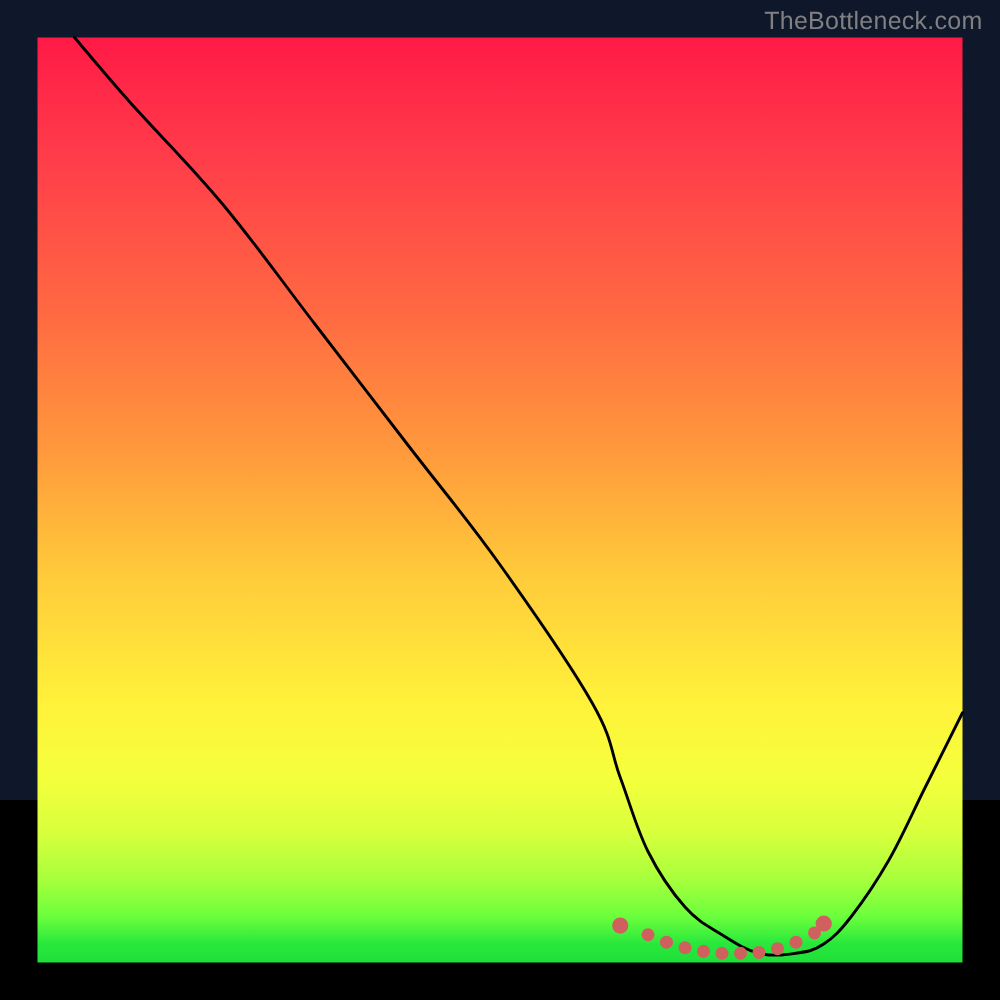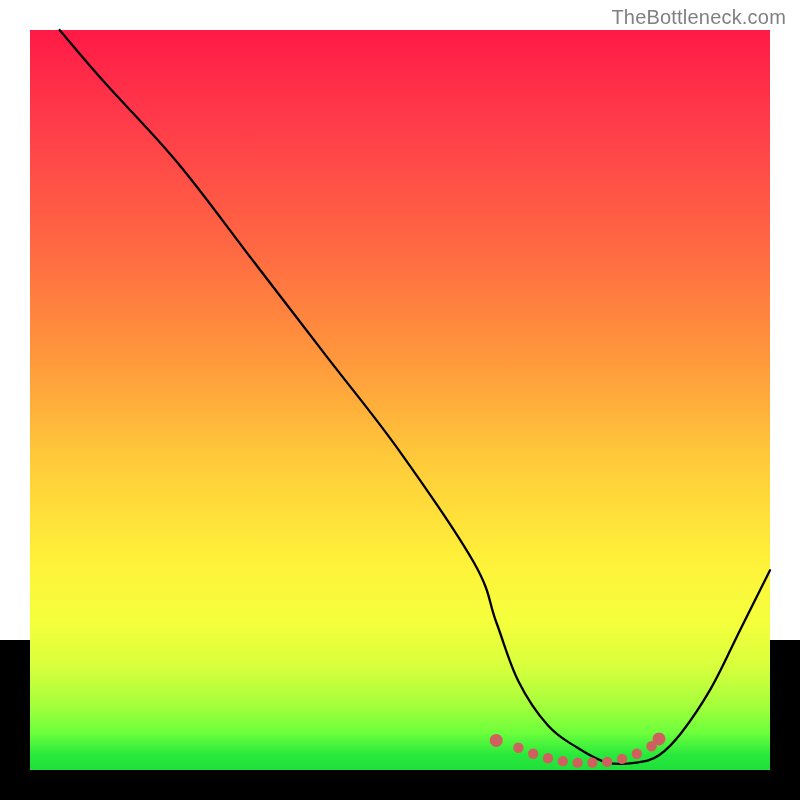--- a/index.html
+++ b/index.html
@@ -10,21 +10,21 @@
     background: #000;
     overflow: hidden;
     font-family: Arial, Helvetica, sans-serif;
   }
   .frame {
     position: absolute;
     left: 0;
     top: 0;
     width: 800px;
     height: 640px;
-    background: #ffffff;
+    background: #0f172a;
   }
   .plot {
     position: absolute;
     left: 30px;
     top: 30px;
     width: 740px;
     height: 740px;
     
     background: linear-gradient(
       to bottom,

